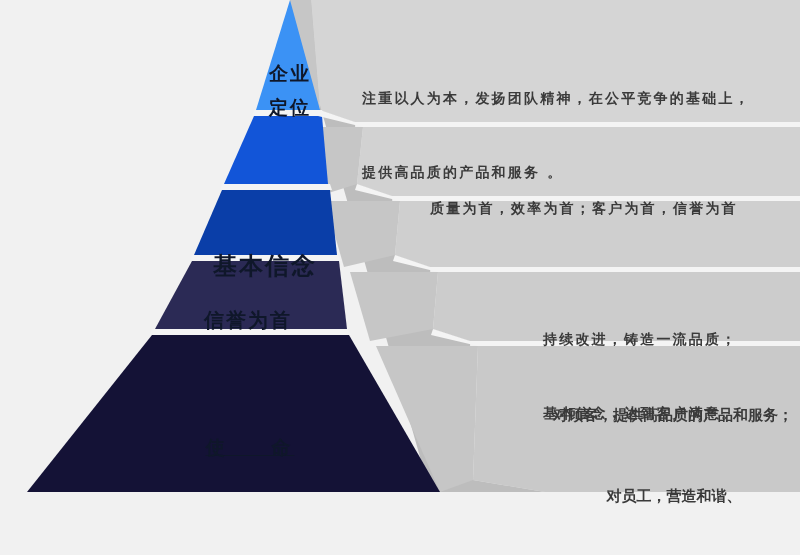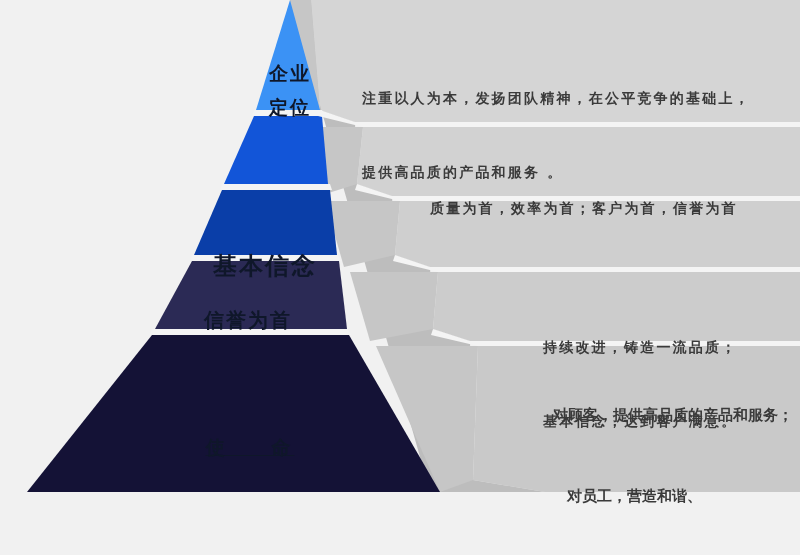--- a/index.html
+++ b/index.html
@@ -123,26 +123,26 @@
   <div class="band-text spaced" style="left:362px; top:37px; font-size:14px;">
     <div>注重以人为本，发扬团队精神，在公平竞争的基础上，</div>
     <div>提供高品质的产品和服务 。</div>
   </div>
 
   <div class="band-text spaced" style="left:430px; top:147px; font-size:14px;">
     <div>质量为首，效率为首；客户为首，信誉为首</div>
   </div>
 
 
-  <div class="band-text spaced" style="left:543px; top:286px; font-size:14px;">
+  <div class="band-text spaced" style="left:543px; top:278px; font-size:14px;">
     <div>持续改进，铸造一流品质；</div>
     <div>基本信念，达到客户满意。</div>
   </div>
 
   <div class="band-text tight" style="left:545px; top:348px; font-size:15px; line-height:27px;">
     <div style="margin-left:8px;">对顾客，提供高品质的产品和服务；</div>
-    <div style="margin-left:22px;">对员工，营造和谐、</div>
+    <div style="margin-left:10px;text-align:center;">对员工，营造和谐、</div>
     
     
     
   </div>
 
 </div>
 
 </body></html>

